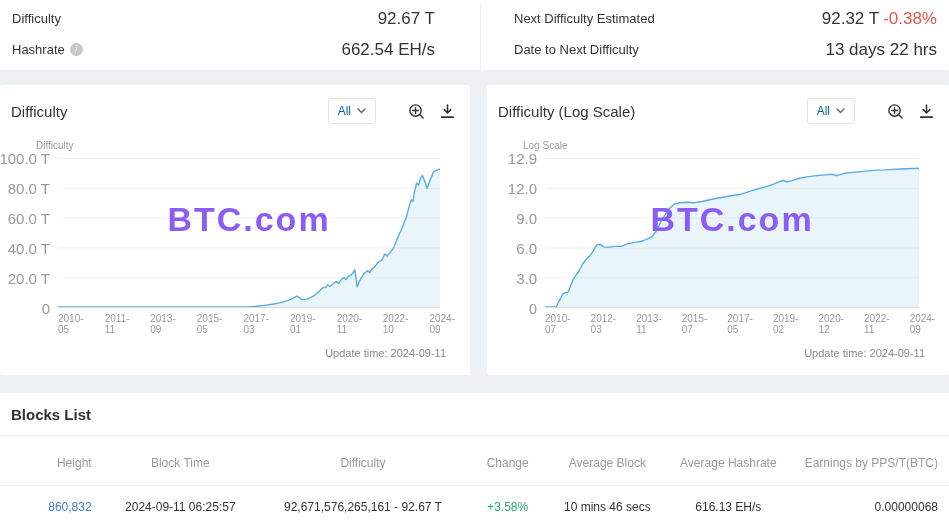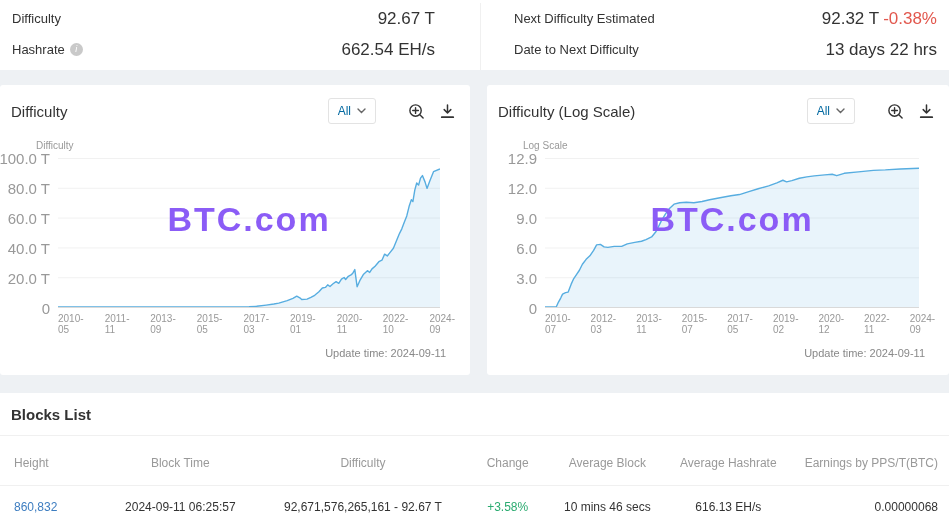--- a/index.html
+++ b/index.html
@@ -41,21 +41,21 @@
     font-size: 34px; font-weight: bold; color: #8b5cf6; letter-spacing: 2px; pointer-events: none; }
   .x-axis { display: flex; justify-content: space-between; margin: 5px 14px 0 48px; padding-left: 10px;
     font-size: 10px; color: #999; gap: 20px; }
   .update-time { text-align: right; padding-right: 24px; margin-top: 12px; font-size: 11px; color: #888; }
   
   .blocks-panel { background: #fff; margin-top: 18px; height: 128px; padding-top: 13px; }
   .blocks-title { font-size: 15px; color: #333; padding: 0 11px 12px; border-bottom: 1px solid #f0f0f0; font-weight: bold; }
   table { width: 100%; border-collapse: collapse; table-layout: fixed; }
   th { font-size: 12px; color: #999; font-weight: normal; padding: 20px 8px 15px; border-bottom: 1px solid #f0f0f0; text-align: center; }
   td { font-size: 12px; color: #333; padding: 14px 8px; text-align: center; white-space: nowrap; }
-  th.al, td.al { text-align: left; padding-left: 14px; }
+  th.al, td.al { text-align: right; padding-left: 4px; }
   th.ar, td.ar { text-align: right; padding-right: 11px; }
   .link { color: #3d7dc0; cursor: pointer; text-decoration: none; }
   .pos { color: #2bab70; }
 </style>
 </head>
 <body>
 
 <div class="stats-panel">
   <div class="stats-half">
     <div class="stat-row">

